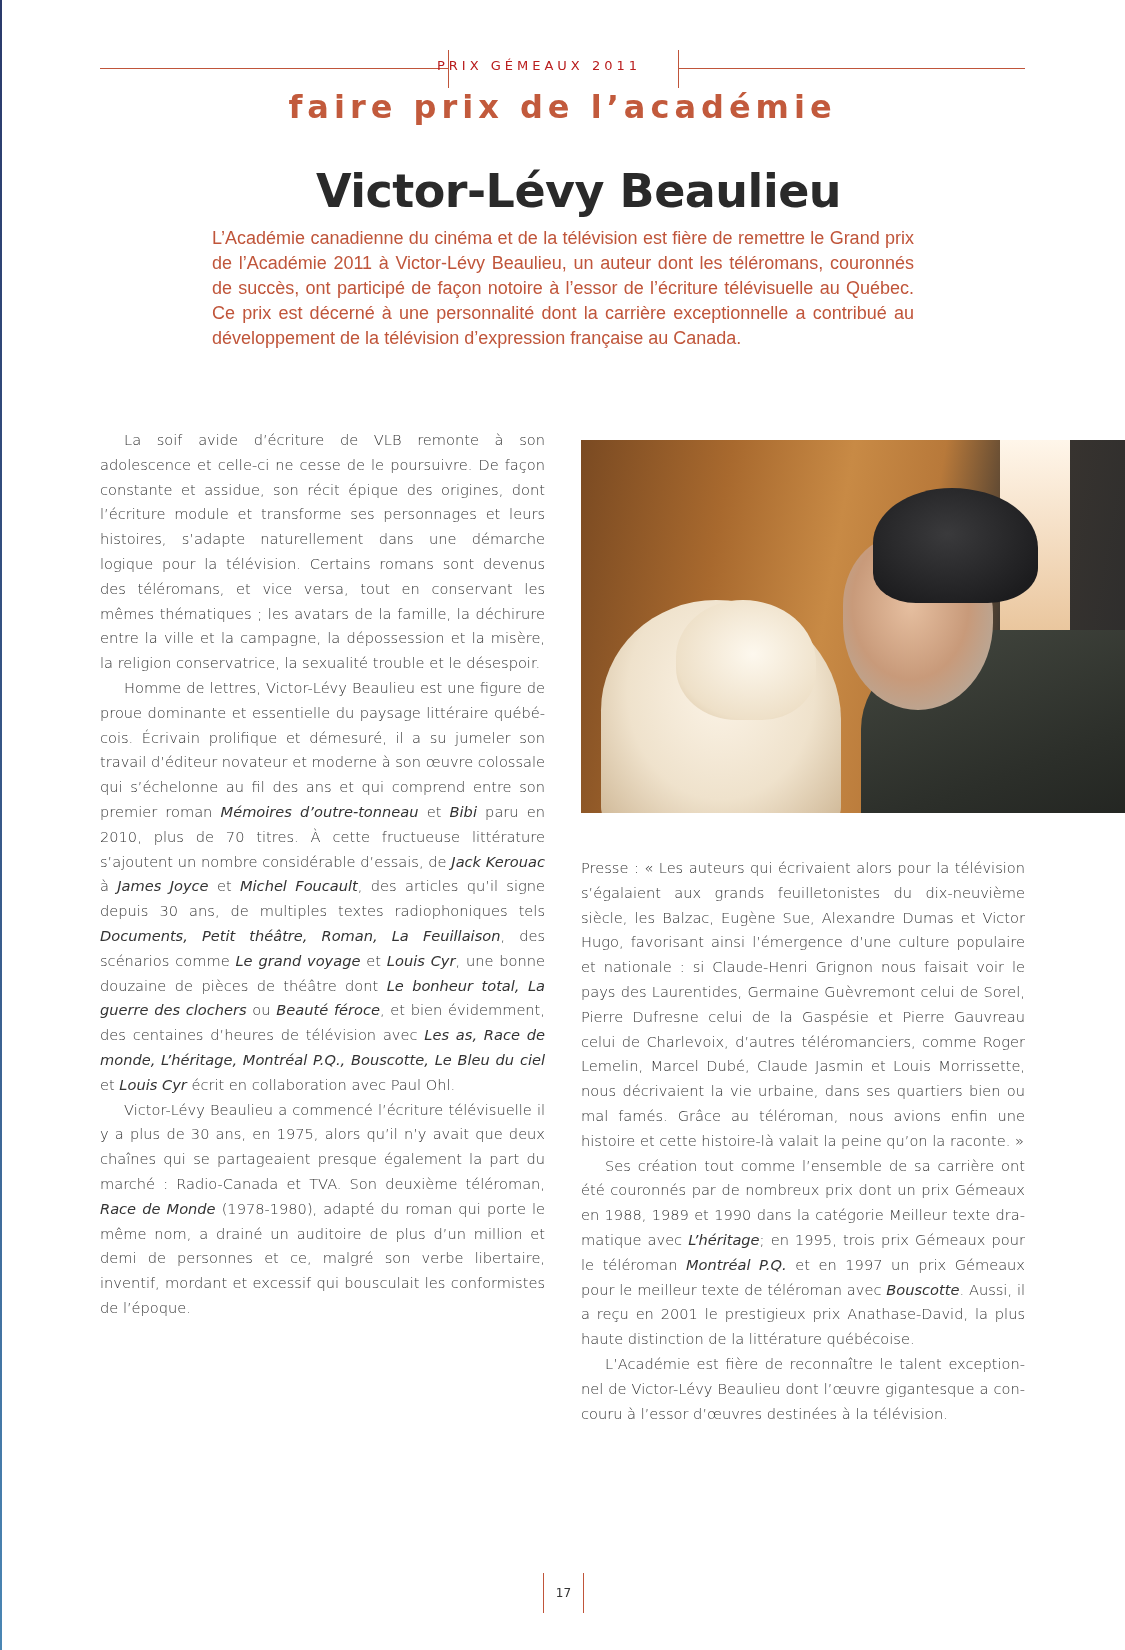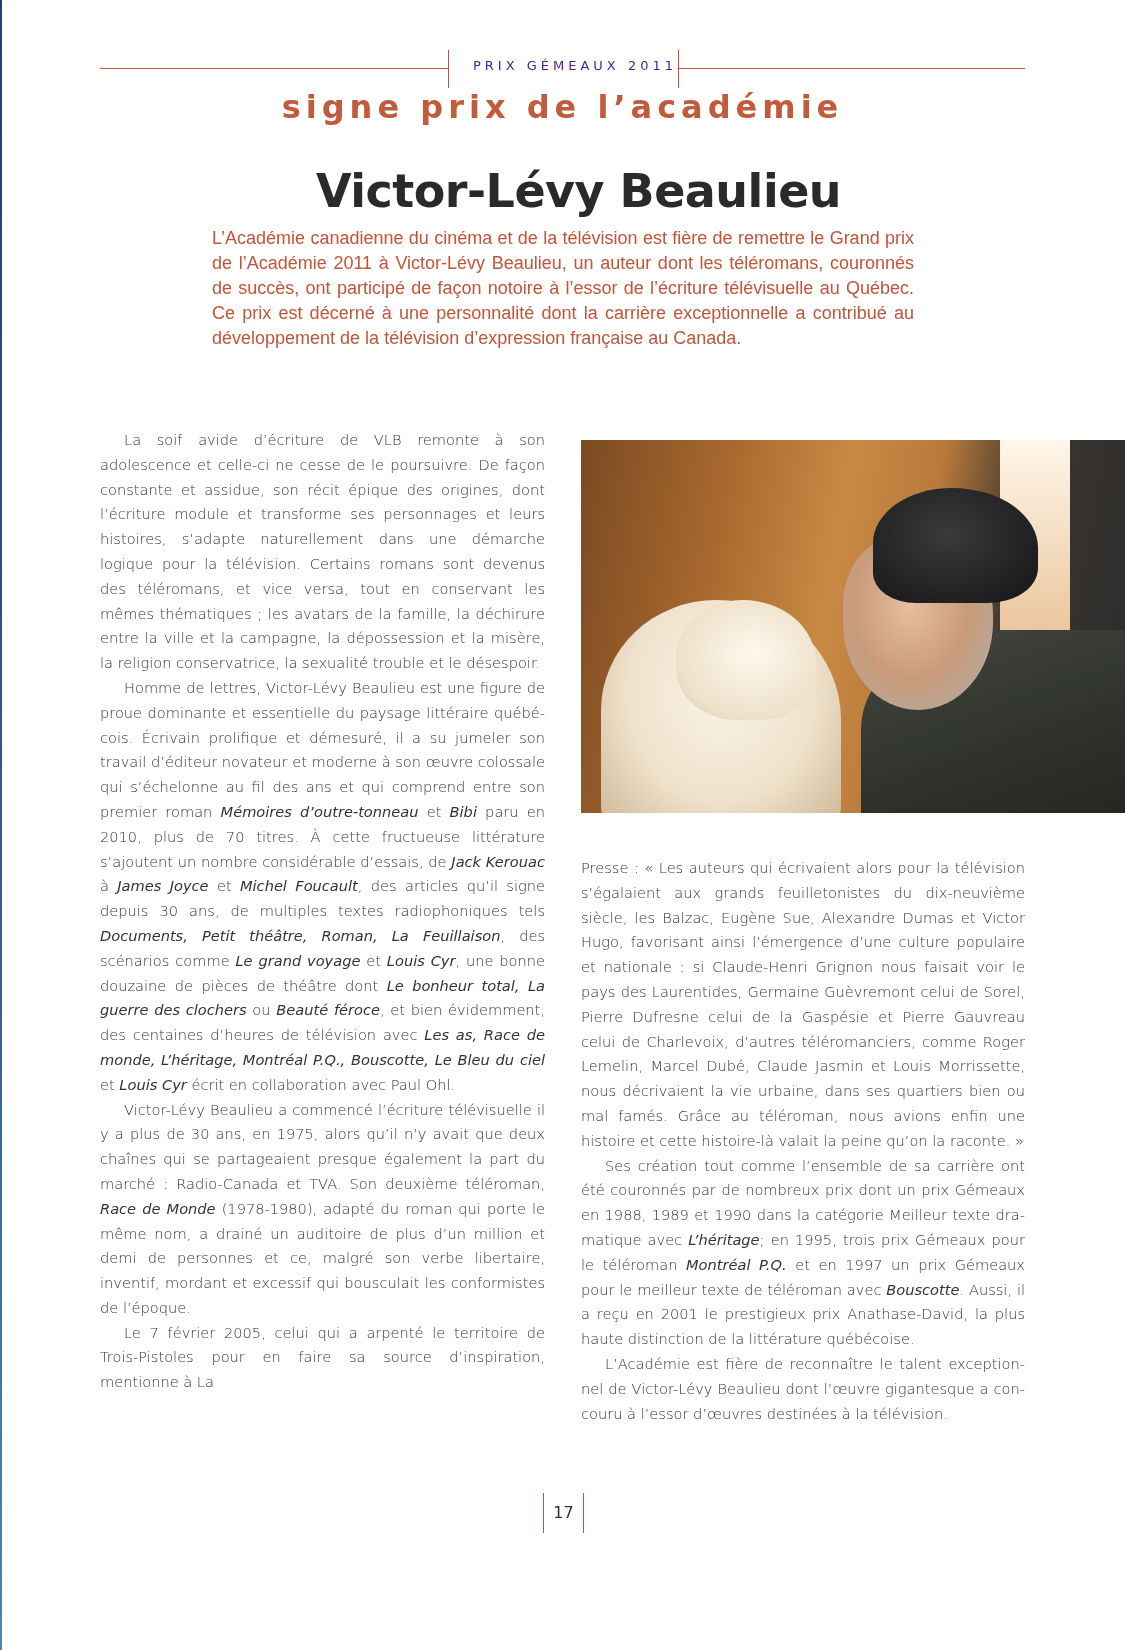--- a/index.html
+++ b/index.html
@@ -17,23 +17,23 @@
     position: absolute; top: 68px; height: 1px; background: #c0553a;
   }
   .header-rule.left { left: 100px; width: 348px; }
   .header-rule.right { left: 678px; width: 347px; }
   .header-tick {
     position: absolute; top: 50px; width: 1px; height: 38px; background: #c0553a;
   }
   .header-tick.l { left: 448px; }
   .header-tick.r { left: 678px; }
   .kicker {
-    position: absolute; top: 58px; left: 460px; width: 230px; text-align: center;
+    position: absolute; top: 58px; left: 424px; width: 230px; text-align: center;
     font-family: "DejaVu Sans", sans-serif; font-size: 13px; letter-spacing: 4px;
-    color: #4c1d95;
+    color: #b91c1c;
   }
   .section-title {
     position: absolute; top: 88px; left: 0; width: 1125px; text-align: center;
     font-family: "DejaVu Sans", sans-serif; font-weight: bold;
     font-size: 32px; letter-spacing: 5px; color: #c25a3c;
   }
   .person-name {
     position: absolute; top: 148px; left: 0; width: 1125px; text-align: center;
     font-family: "DejaVu Sans", sans-serif; font-size: 46px; color: #2a2a2a;
     letter-spacing: -0.5px;
@@ -80,50 +80,49 @@
     position: absolute; left: 262px; top: 95px; width: 150px; height: 175px;
     background: radial-gradient(ellipse at 45% 40%, #e6bfa0 0%, #c89a7a 50%, #b8a898 80%, #a9a096 100%);
     border-radius: 40% 45% 50% 50%;
   }
   .photo .beret {
     position: absolute; left: 292px; top: 48px; width: 165px; height: 115px;
     background: radial-gradient(ellipse at 45% 40%, #3a3a3c 0%, #1c1c1e 80%);
     border-radius: 55% 60% 35% 30%;
   }
   .page-num-box {
-    position: absolute; top: 1493px; left: 543px; width: 39px; height: 40px;
+    position: absolute; top: 1573px; left: 543px; width: 39px; height: 40px;
     border-left: 1px solid #c0553a; border-right: 1px solid #c0553a;
     text-align: center; line-height: 40px;
-    font-family: "DejaVu Sans", sans-serif; font-size: 16px; color: #333;
+    font-family: "DejaVu Sans", sans-serif; font-size: 12px; color: #333;
   }
   em { }
 </style>
 </head>
 <body>
 
 <div class="left-edge"></div>
 
 <div>
   <div class="header-rule left"></div>
   <div class="header-tick l"></div>
   <div class="kicker">PRIX GÉMEAUX 2011</div>
   <div class="header-tick r"></div>
   <div class="header-rule right"></div>
 </div>
 
-<h2 class="section-title" style="margin:0">signe prix de l’académie</h2>
+<h2 class="section-title" style="margin:0">faire prix de l’académie</h2>
 <h1 class="person-name" style="margin:16px;font-weight:bold">Victor-Lévy Beaulieu</h1>
 
 <div class="intro">L’Académie canadienne du cinéma et de la télévision est fière de remettre le Grand prix de l’Académie 2011 à Victor-Lévy Beaulieu, un auteur dont les téléromans, couronnés de succès, ont participé de façon notoire à l’essor de l’écriture télévisuelle au Québec. Ce prix est décerné à une personnalité dont la carrière exceptionnelle a contribué au développement de la télévision d’expression française au Canada.</div>
 
 <div class="col col-left" id="col-left">
     <p><span>La soif avide d’écriture de VLB remonte à son adolescence et celle-ci ne cesse de le poursuivre. De façon constante et assidue, son récit épique des origines, dont l’écriture module et transforme ses personnages et leurs histoires, s’adapte naturellement dans une démarche logique pour la télévision. Certains romans sont devenus des téléromans, et vice versa, tout en conservant les mêmes thématiques ; les avatars de la famille, la déchirure entre la ville et la campagne, la dépos­session et la misère, la religion conservatrice, la sexualité trouble et le désespoir.</span></p>
     <p><span>Homme de lettres, Victor-Lévy Beaulieu est une figure de proue dominante et essentielle du paysage littéraire québé­cois. Écrivain prolifique et démesuré, il a su jumeler son travail d’éditeur novateur et moderne à son œuvre colossale qui s’échelonne au fil des ans et qui comprend entre son premier roman </span><em>Mémoires d’outre-tonneau</em><span> et </span><em>Bibi</em><span> paru en 2010, plus de 70 titres. À cette fructueuse littérature s’ajoutent un nom­bre considérable d’essais, de </span><em>Jack Kerouac</em><span> à </span><em>James Joyce</em><span> et </span><em>Michel Foucault</em><span>, des articles qu’il signe depuis 30 ans, de multiples textes radiophoniques tels </span><em>Documents, Petit théâtre, Roman, La Feuillaison</em><span>, des scénarios comme </span><em>Le grand voyage</em><span> et </span><em>Louis Cyr</em><span>, une bonne douzaine de pièces de théâtre dont </span><em>Le bonheur total, La guerre des clochers</em><span> ou </span><em>Beauté féroce</em><span>, et bien évidemment, des centaines d’heures de télé­vision avec </span><em>Les as, Race de monde, L’héritage, Montréal P.Q., Bouscotte, Le Bleu du ciel</em><span> et </span><em>Louis Cyr</em><span> écrit en collaboration avec Paul Ohl.</span></p>
     <p><span>Victor-Lévy Beaulieu a commencé l’écriture télévisuelle il y a plus de 30 ans, en 1975, alors qu’il n’y avait que deux chaînes qui se partageaient presque également la part du marché : Radio-Canada et TVA. Son deuxième téléroman, </span><em>Race de Monde</em><span> (1978-1980), adapté du roman qui porte le même nom, a drainé un auditoire de plus d’un million et demi de personnes et ce, malgré son verbe libertaire, inventif, mor­dant et excessif qui bousculait les conformistes de l’époque.</span></p>
-    <p><span>Le 7 février 2005, celui qui a arpenté le territoire de Trois-Pistoles pour en faire sa source d’inspiration, mentionne à La</span></p>
   </div>
 
 <div class="photo">
   <div class="bg-window"></div>
   <div class="man"></div>
   <div class="face"></div>
   <div class="beret"></div>
   <div class="dog"></div>
   <div class="dog-head"></div>
 </div>

